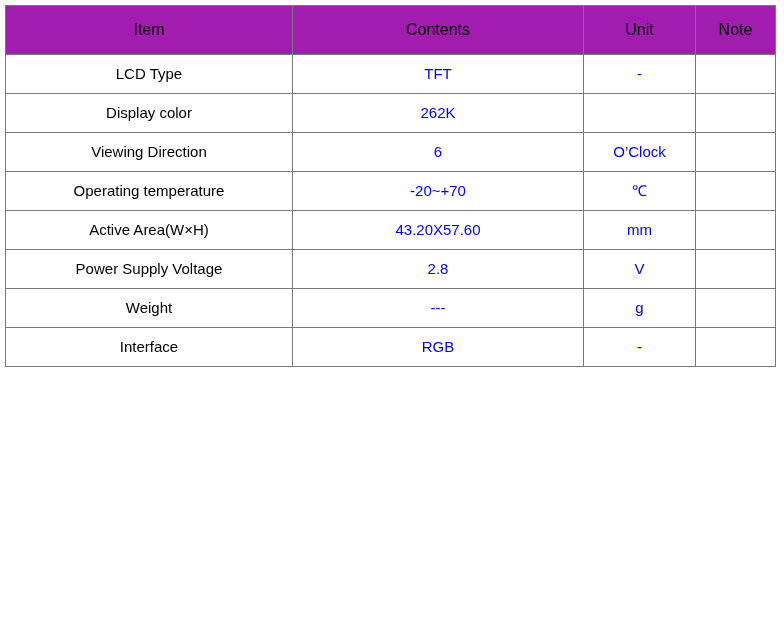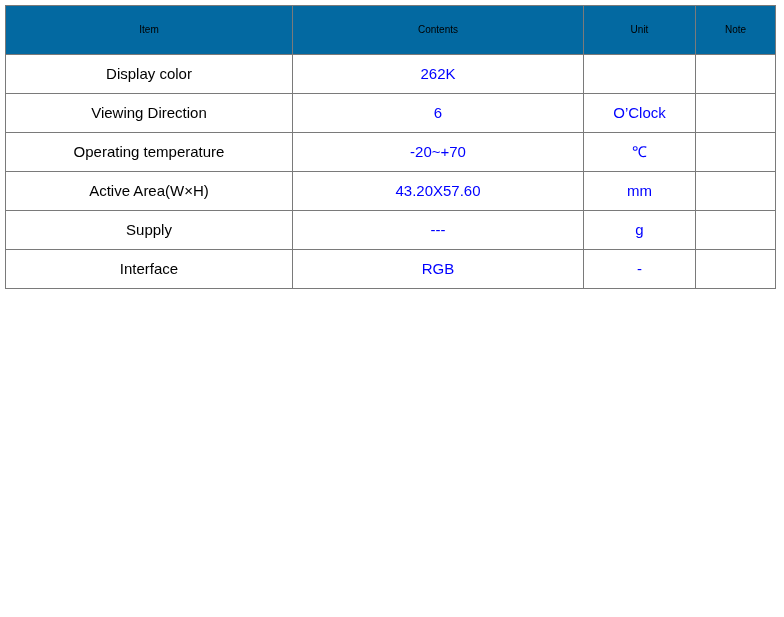--- a/index.html
+++ b/index.html
@@ -29,24 +29,24 @@
   .spec-table td {
     border: 1px solid #7a7a7a;
     text-align: center;
     vertical-align: middle;
     padding: 0 4px;
     font-size: 15px;
     line-height: 1.25;
     color: #000000;
   }
   .spec-table thead th {
-    background: #0369a1;
+    background: #a21caf;
     font-weight: normal;
     height: 48px;
-    font-size: 10px;
+    font-size: 16px;
   }
   .spec-table tbody td {
     height: 38px;
   }
   .spec-table tbody td.value,
   .spec-table tbody td.unit {
     color: #0000ff;
   }
   .spec-table tbody tr.tall td {
     height: 60px;
@@ -65,20 +65,26 @@
   <thead>
     <tr>
       <th>Item</th>
       <th>Contents</th>
       <th>Unit</th>
       <th>Note</th>
     </tr>
   </thead>
   <tbody id="table-body">
       <tr>
+        <td class="item">LCD Type</td>
+        <td class="value">TFT</td>
+        <td class="unit">-</td>
+        <td class="note"></td>
+      </tr>
+      <tr>
         <td class="item">Display color</td>
         <td class="value">262K</td>
         <td class="unit"></td>
         <td class="note"></td>
       </tr>
       <tr>
         <td class="item">Viewing Direction</td>
         <td class="value">6</td>
         <td class="unit">O’Clock</td>
         <td class="note"></td>
@@ -89,21 +95,27 @@
         <td class="unit">℃</td>
         <td class="note"></td>
       </tr>
       <tr>
         <td class="item">Active Area(W×H)</td>
         <td class="value">43.20X57.60</td>
         <td class="unit">mm</td>
         <td class="note"></td>
       </tr>
       <tr>
-        <td class="item">Supply</td>
+        <td class="item">Power Supply Voltage</td>
+        <td class="value">2.8</td>
+        <td class="unit">V</td>
+        <td class="note"></td>
+      </tr>
+      <tr>
+        <td class="item">Weight</td>
         <td class="value">---</td>
         <td class="unit">g</td>
         <td class="note"></td>
       </tr>
       <tr>
         <td class="item">Interface</td>
         <td class="value">RGB</td>
         <td class="unit">-</td>
         <td class="note"></td>
       </tr>

